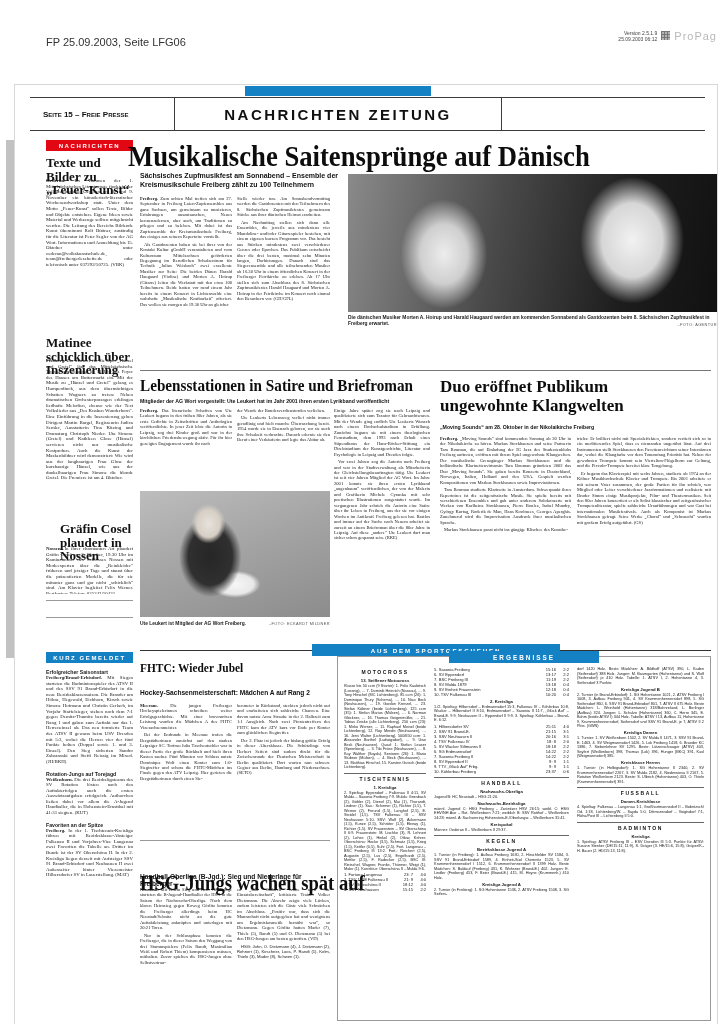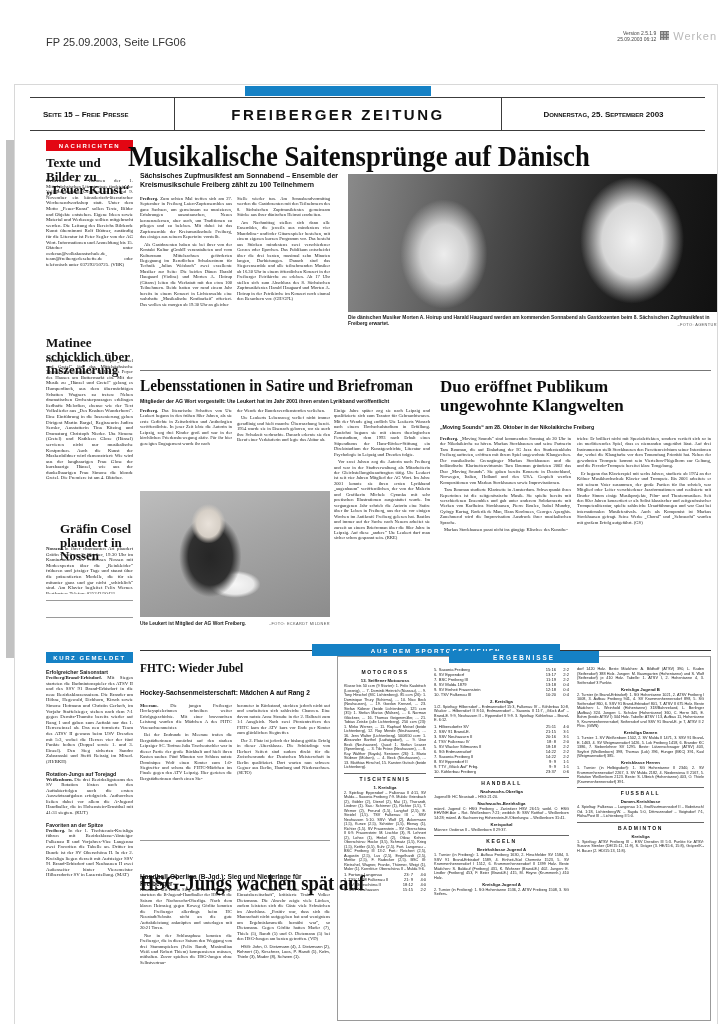--- a/index.html
+++ b/index.html
@@ -81,31 +81,30 @@
 </head>
 <body>
 
 <div class="abs meta-left">FP 25.09.2003, Seite LFG06</div>
 <div class="abs meta-right">
   <div class="meta-version">
     <div>Version 2.5.1.9</div>
     <div>25.09.2003 06:12</div>
   </div>
   <span class="grid-icon"></span>
-  <span class="propag">Werken</span>
+  <span class="propag">ProPag</span>
 </div>
 
 <div class="abs pagebox"></div>
 <div class="abs leftstrip"></div>
 
 <div class="abs mh-bluebar"></div>
 <div class="abs masthead">
   <div class="mh-cell mh-left mh-small">Seite 15 – Freie Presse</div>
-  <div class="mh-cell mh-center mh-title">FREIBERGER ZEITUNG</div>
-  <div class="mh-cell mh-right mh-small">Donnerstag, 25. September 2003</div>
+  <div class="mh-cell mh-center mh-title">NACHRICHTEN ZEITUNG</div>
 </div>
 
 <div class="abs rail-bar bar-red" style="left:46px;top:140px;">NACHRICHTEN</div>
 
 <div class="abs rail-head" style="left:46px;top:156px;">Texte und Bilder zu „Feuer-Kunst“</div>
 <div class="abs rail-body" style="left:46px;top:178px;height:150px;">
   <span class="lede">Oederan.</span><span> Im Rahmen der 1. Mittelsächsischen Literaturtage findet in der Volkskunstschule Oederan am 8. und 9. November ein künstlerisch-literarischer Wochenendworkshop statt. Unter dem Motto „Feuer-Kunst“ sollen Texte, Bilder und Objekte entstehen. Eigene Ideen sowie Material und Werkzeuge sollten mitgebracht werden. Die Leitung des Bereichs Bildende Kunst übernimmt Rolf Büttner, zuständig für die Literatur ist Peter Segler von der AG Wort. Informationen und Anmeldung bis 15. Oktober unter oederan@volkskunstschule.de, team@freibergerlesehefte.de oder telefonisch unter 037292/50725. (VBK)</span>
 </div>
 
 <div class="abs rail-head" style="left:46px;top:336px;">Matinee schicklich über Inszenierung</div>

